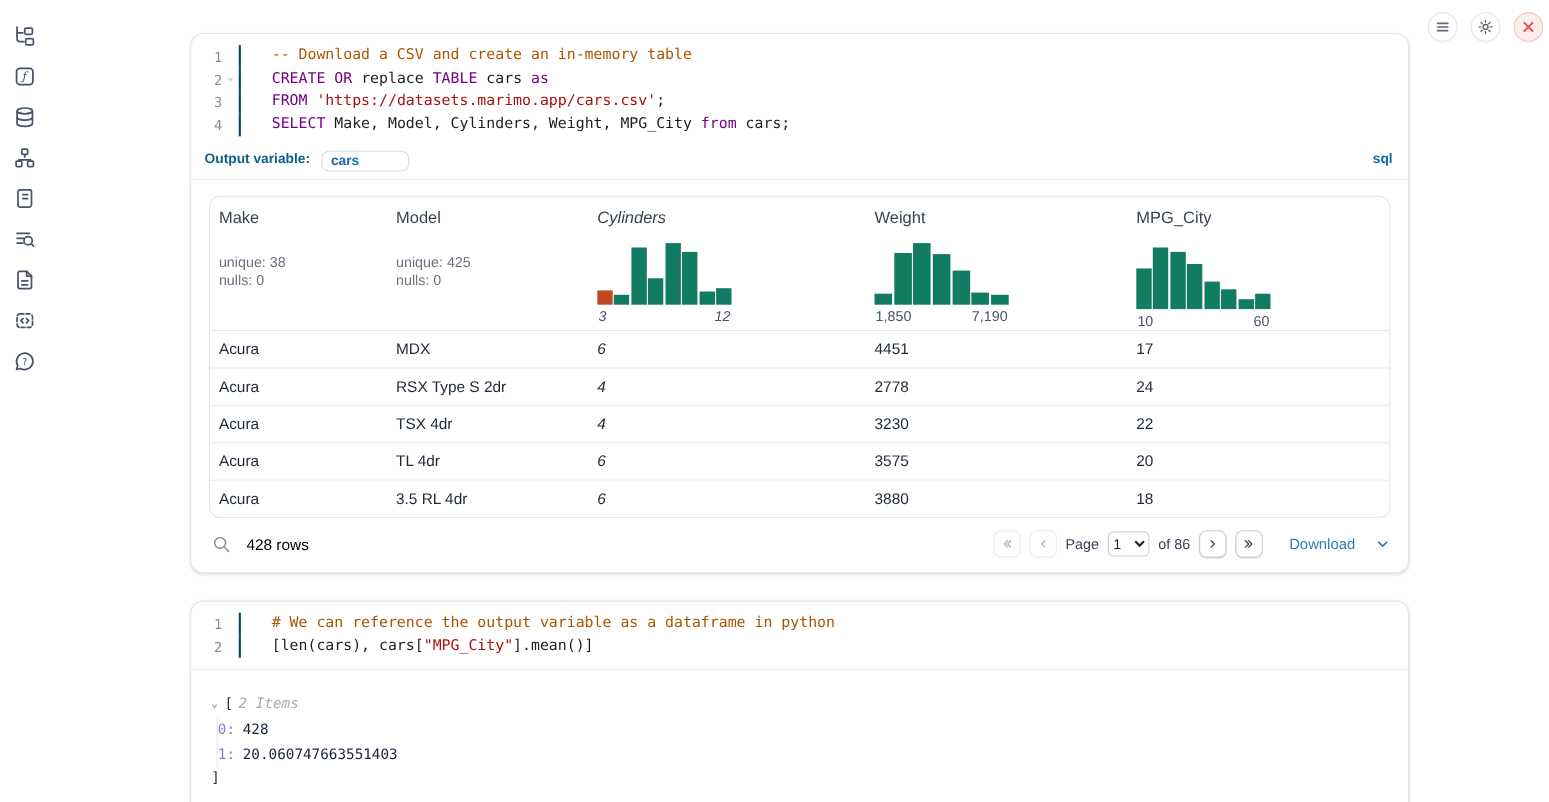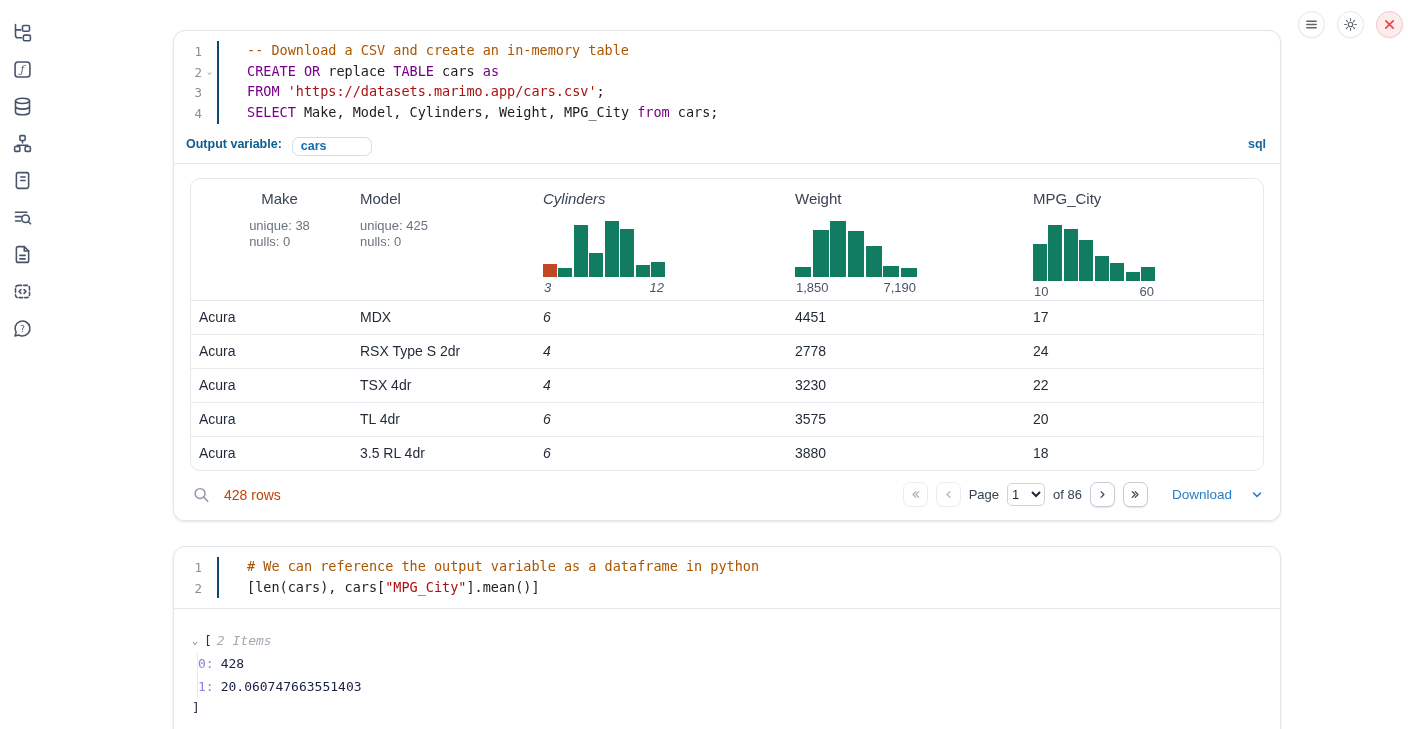--- a/index.html
+++ b/index.html
@@ -46,37 +46,37 @@
   .lang-badge { margin-left:auto; font-size:12.5px; font-weight:700; color:#136ba3; }
 
   
   .output-area { padding:14px 16px 10px 16px; background:#fff; }
 
   
   .datatable { border:1px solid #e4e7eb; border-radius:10px; overflow:hidden; }
   .thead { display:flex; height:122px; border-bottom:1px solid #e5e7eb; }
   .th { display:flex; flex-direction:column; padding-top:11px; }
   .col-name { font-size:15px; color:#3a4354; }
-  .stats { margin-top:11px; font-size:13px; color:#6b7280; line-height:1.28; }
+  .stats { margin-top:24px; font-size:13px; color:#6b7280; line-height:1.28; }
   .hist { margin-top:auto; margin-bottom:5px; width:122px; }
   .hist-bars { display:flex; align-items:flex-end; gap:1.5px; height:56px; }
   .hist-bars .bar { flex:1; }
   .hist-labels { display:flex; justify-content:space-between; font-size:13px; color:#4a5568; margin-top:3px; padding:0 1px; }
-  .c0 { width:169px; padding-left:8px;align-items:center; }
+  .c0 { width:169px; padding-left:8px; }
   .c1 { width:183px; }
   .c2 { width:252px;font-style:italic; }
   .c3 { width:238px; }
   .c4 { flex:1;gap:18px; }
   .trow { display:flex; border-bottom:1px solid #e9ebee; }
   .trow:last-child { border-bottom:none; }
   .td { height:33px; display:flex; align-items:center; font-size:14px; color:#1f2937; }
 
   
   .table-footer { display:flex; align-items:center; margin-top:9px; padding:0 2px; height:30px; }
-  .rows-label { margin-left:14px; font-size:14px; color:#c2410c; }
+  .rows-label { margin-left:14px; font-size:14px; color:#000000; }
   .pag { margin-left:auto; display:flex; align-items:center; gap:8px; }
   .pg-btn { width:25px; height:25px; border-radius:7px; background:#fff; border:1px solid #d6dbe1;
             display:flex; align-items:center; justify-content:center; padding:0; cursor:pointer; }
   .pg-btn.disabled { opacity:.5; }
   .pg-btn.active { border-color:#c7cdd4; box-shadow:0 1px 1px rgba(0,0,0,.1); }
   .pg-text { font-size:13px; color:#344054; }
   .page-select { height:23px; width:38px; border:1px solid #cdd3da; border-radius:5px; font-size:13px;
                  color:#1f2937; background:#fff; font-family:inherit; }
   .download { margin-left:16px; display:flex; align-items:center; gap:20px; border:none; background:none;
               color:#2b7cc0; font-size:13.5px; cursor:pointer; padding:0; font-family:inherit; }

